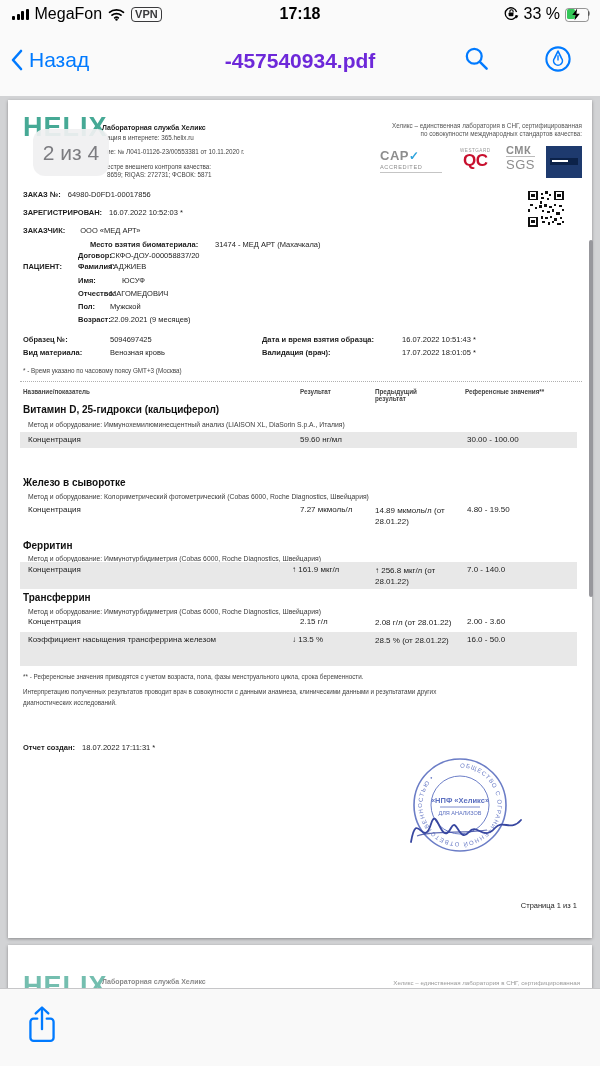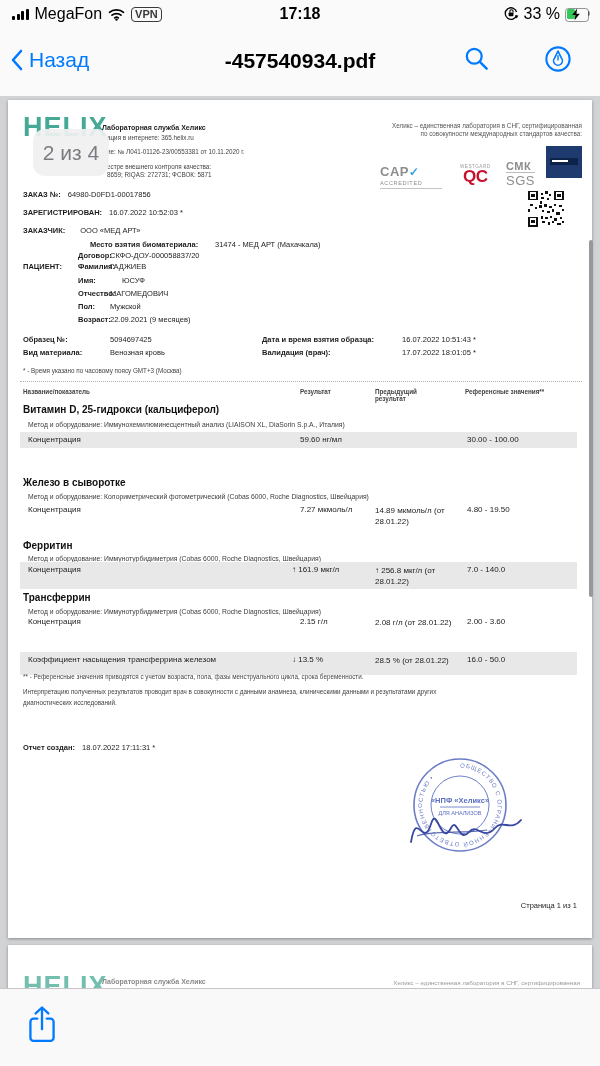--- a/index.html
+++ b/index.html
@@ -23,21 +23,21 @@
   .sb-right{position:absolute;right:10px;top:5px;display:flex;align-items:center;gap:5px;}
   .batt-pct{font-size:16px;color:#000;}
   .battery{position:relative;width:25px;height:12.5px;}
   .batt-body{position:absolute;left:0;top:0;width:22px;height:12.5px;border:1px solid rgba(0,0,0,.4);border-radius:3.5px;}
   .batt-fill{position:absolute;left:1.5px;top:1.5px;width:8px;height:9.5px;background:#34c759;border-radius:1.5px;}
   .batt-nub{position:absolute;right:0;top:3.5px;width:2px;height:5px;background:rgba(0,0,0,.4);border-radius:0 2px 2px 0;}
   .batt-bolt{position:absolute;left:5px;top:0px;}
 
   .nav-bar{position:absolute;left:0;top:30px;width:600px;height:66px;}
   .back-btn{position:absolute;left:10px;top:18px;display:flex;align-items:center;gap:6px;color:#007aff;font-size:21px;}
-  .nav-title{position:absolute;left:120px;right:120px;top:19px;text-align:center;font-size:21px;font-weight:bold;color:#000000;}
+  .nav-title{position:absolute;left:120px;right:120px;top:19px;text-align:center;font-size:21px;font-weight:bold;color:#6d28d9;}
   .nav-icon{position:absolute;top:15px;}
 
   
   .page{position:absolute;left:8px;width:584px;background:#ffffff;box-shadow:0 1px 3px rgba(0,0,0,.35);}
   .page1{top:100px;height:838px;}
   .page2{top:945px;height:121px;overflow:hidden;}
   .page-badge{position:absolute;left:33px;top:129px;width:76px;height:47px;background:rgba(240,240,241,.93);
     border-radius:12px;display:flex;align-items:center;justify-content:center;
     font-size:21px;color:#7c7c80;z-index:20;}
   .scrollbar{position:absolute;left:589px;top:240px;width:4px;height:357px;background:#97979c;border-radius:2px;z-index:25;}
@@ -61,21 +61,21 @@
   .result-row .c1{position:absolute;left:8px;top:3px;width:260px;}
   .result-row .c2{position:absolute;left:280px;top:3px;width:80px;}
   .result-row .c3{position:absolute;left:355px;top:3px;width:86px;line-height:1.4;}
   .result-row .c4{position:absolute;left:447px;top:3px;width:105px;}
 
   .kv{position:absolute;display:flex;gap:7px;}
 
   .director-row{position:absolute;left:222px;top:729px;width:352px;display:flex;align-items:flex-end;font-size:7.5px;color:#1c1c1c;}
   .sig-line{flex:1;border-bottom:1px solid #555;margin:0 3px;height:8px;}
 
-  .cert{position:absolute;color:#8d8d8d;margin-top:16px;}
+  .cert{position:absolute;color:#8d8d8d;}
   .cap-line1{font-size:13px;font-weight:bold;color:#8d8d8d;letter-spacing:.5px;}
   .cap-line2{font-size:5.6px;letter-spacing:.6px;color:#8d8d8d;}
   .cap-check{color:#2ea3dc;font-size:12px;font-weight:bold;}
   .wg{font-size:4.6px;letter-spacing:.5px;color:#9a9a9a;text-align:center;}
   .qc{font-size:17px;font-weight:bold;color:#c8102e;line-height:.9;text-align:center;letter-spacing:-.5px;}
   .cmk{font-size:11px;color:#8d8d8d;font-weight:bold;letter-spacing:.5px;border-bottom:1px solid #bbb;}
   .sgs{font-size:13px;color:#8d8d8d;letter-spacing:.5px;}
   .navybox{width:36px;height:32px;background:#1e3a6e;position:relative;}
   .navybox i{position:absolute;left:4px;top:12px;right:4px;height:7px;background:#0c2249;display:block;}
   .navybox em{position:absolute;left:6px;top:14px;width:16px;height:2px;background:#fff;display:block;}
@@ -233,21 +233,21 @@
   </div>
 
   <div class="abs sec-title" style="left:15px;top:492px;">Трансферрин</div>
   <div class="abs method" style="left:20px;top:508px;">Метод и оборудование:  Иммунотурбидиметрия (Cobas 6000, Roche Diagnostics, Швейцария)</div>
   <div class="result-row" style="top:514px;height:28px;">
     <span class="c1 rowtxt">Концентрация</span>
     <span class="c2 rowtxt">2.15 г/л</span>
     <span class="c3 rowtxt">2.08 г/л (от 28.01.22)</span>
     <span class="c4 rowtxt">2.00 - 3.60</span>
   </div>
-  <div class="result-row shaded" style="top:552px;height:23px;">
+  <div class="result-row shaded" style="top:532px;height:34px;">
     <span class="c1 rowtxt">Коэффициент насыщения трансферрина железом</span>
     <span class="c2 rowtxt" style="left:272px;">↓ 13.5 %</span>
     <span class="c3 rowtxt">28.5 % (от 28.01.22)</span>
     <span class="c4 rowtxt">16.0 - 50.0</span>
   </div>
 
   <div class="abs t6" style="left:15px;top:573px;">** - Референсные значения приводятся с учетом возраста, пола, фазы менструального цикла, срока беременности.</div>
   <div class="abs t6" style="left:15px;top:586px;width:460px;line-height:1.8;">Интерпретацию полученных результатов проводит врач в совокупности с данными анамнеза, клиническими данными и результатами других диагностических исследований.</div>
 
   <div class="kv t7" style="left:15px;top:643px;">

